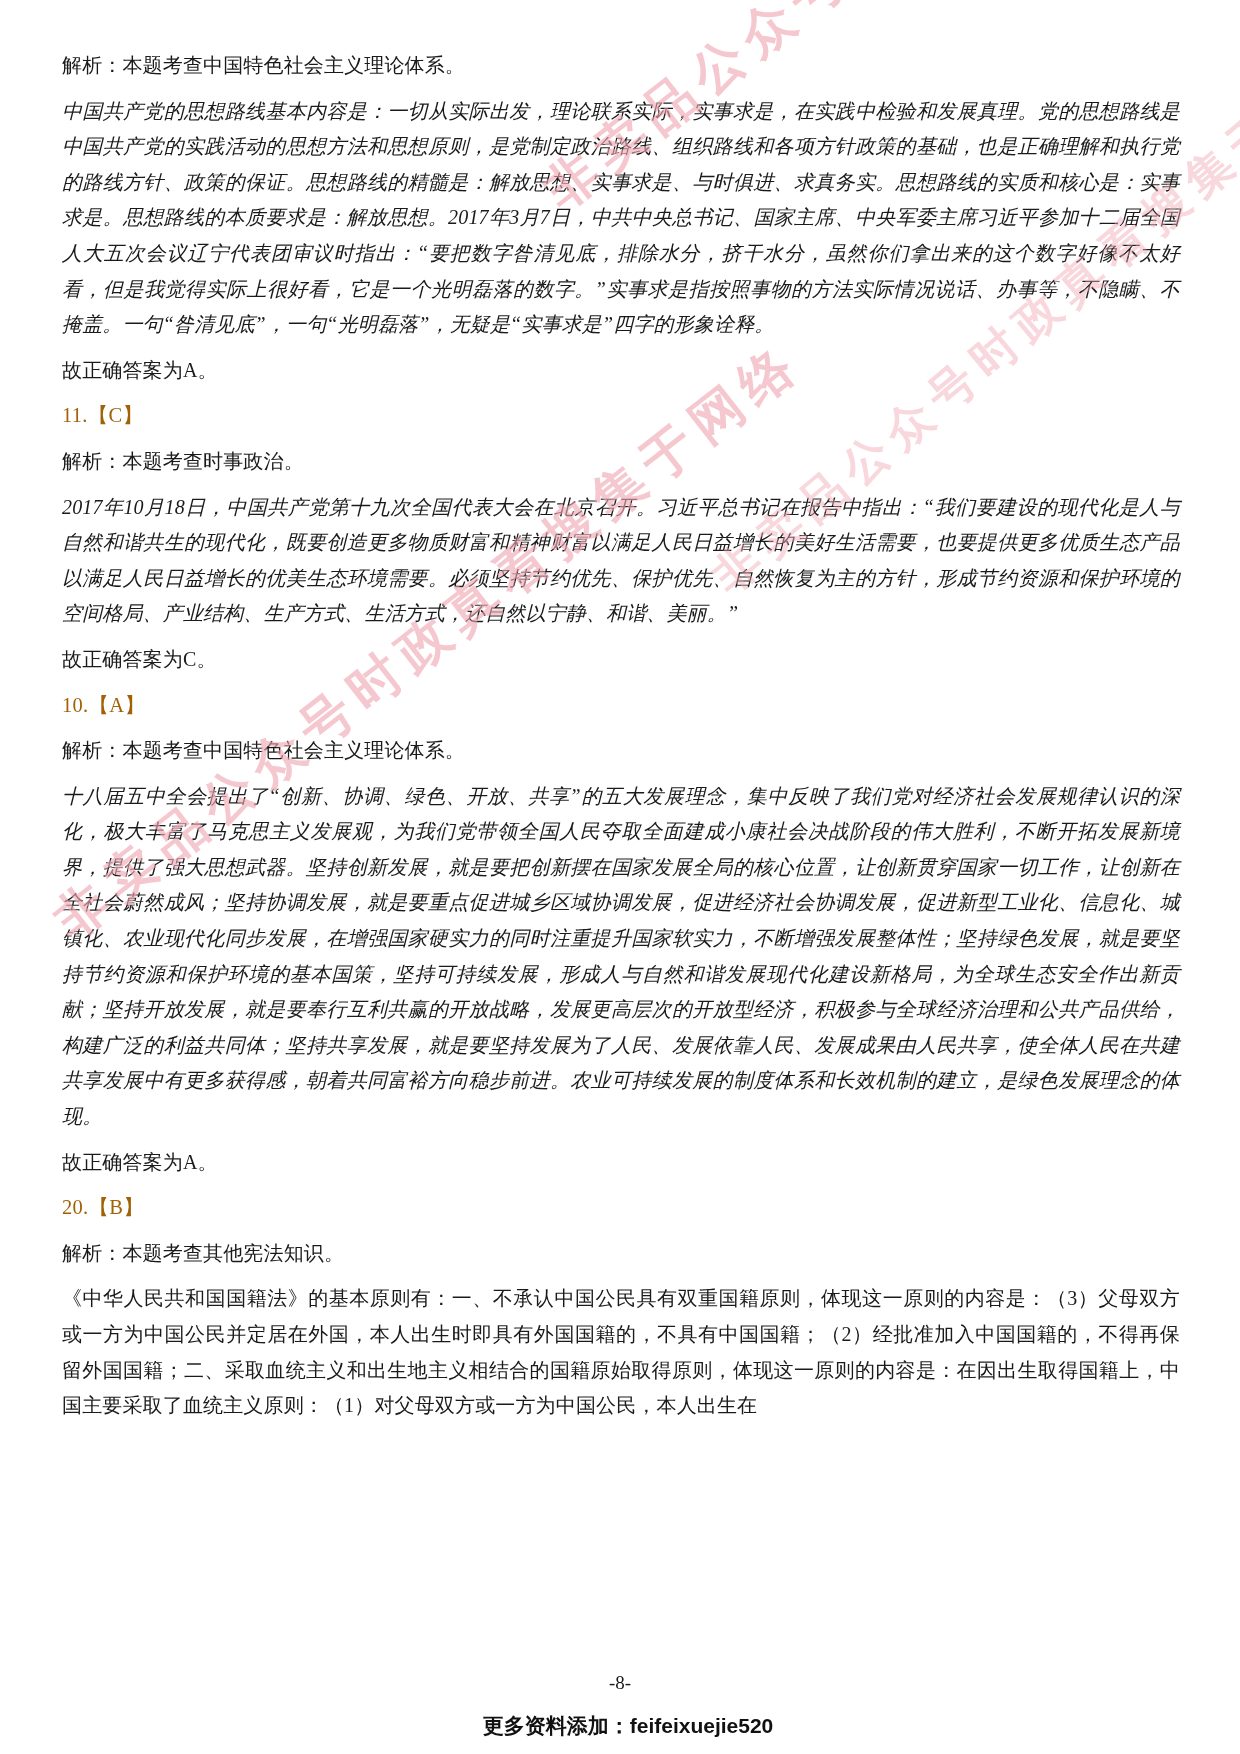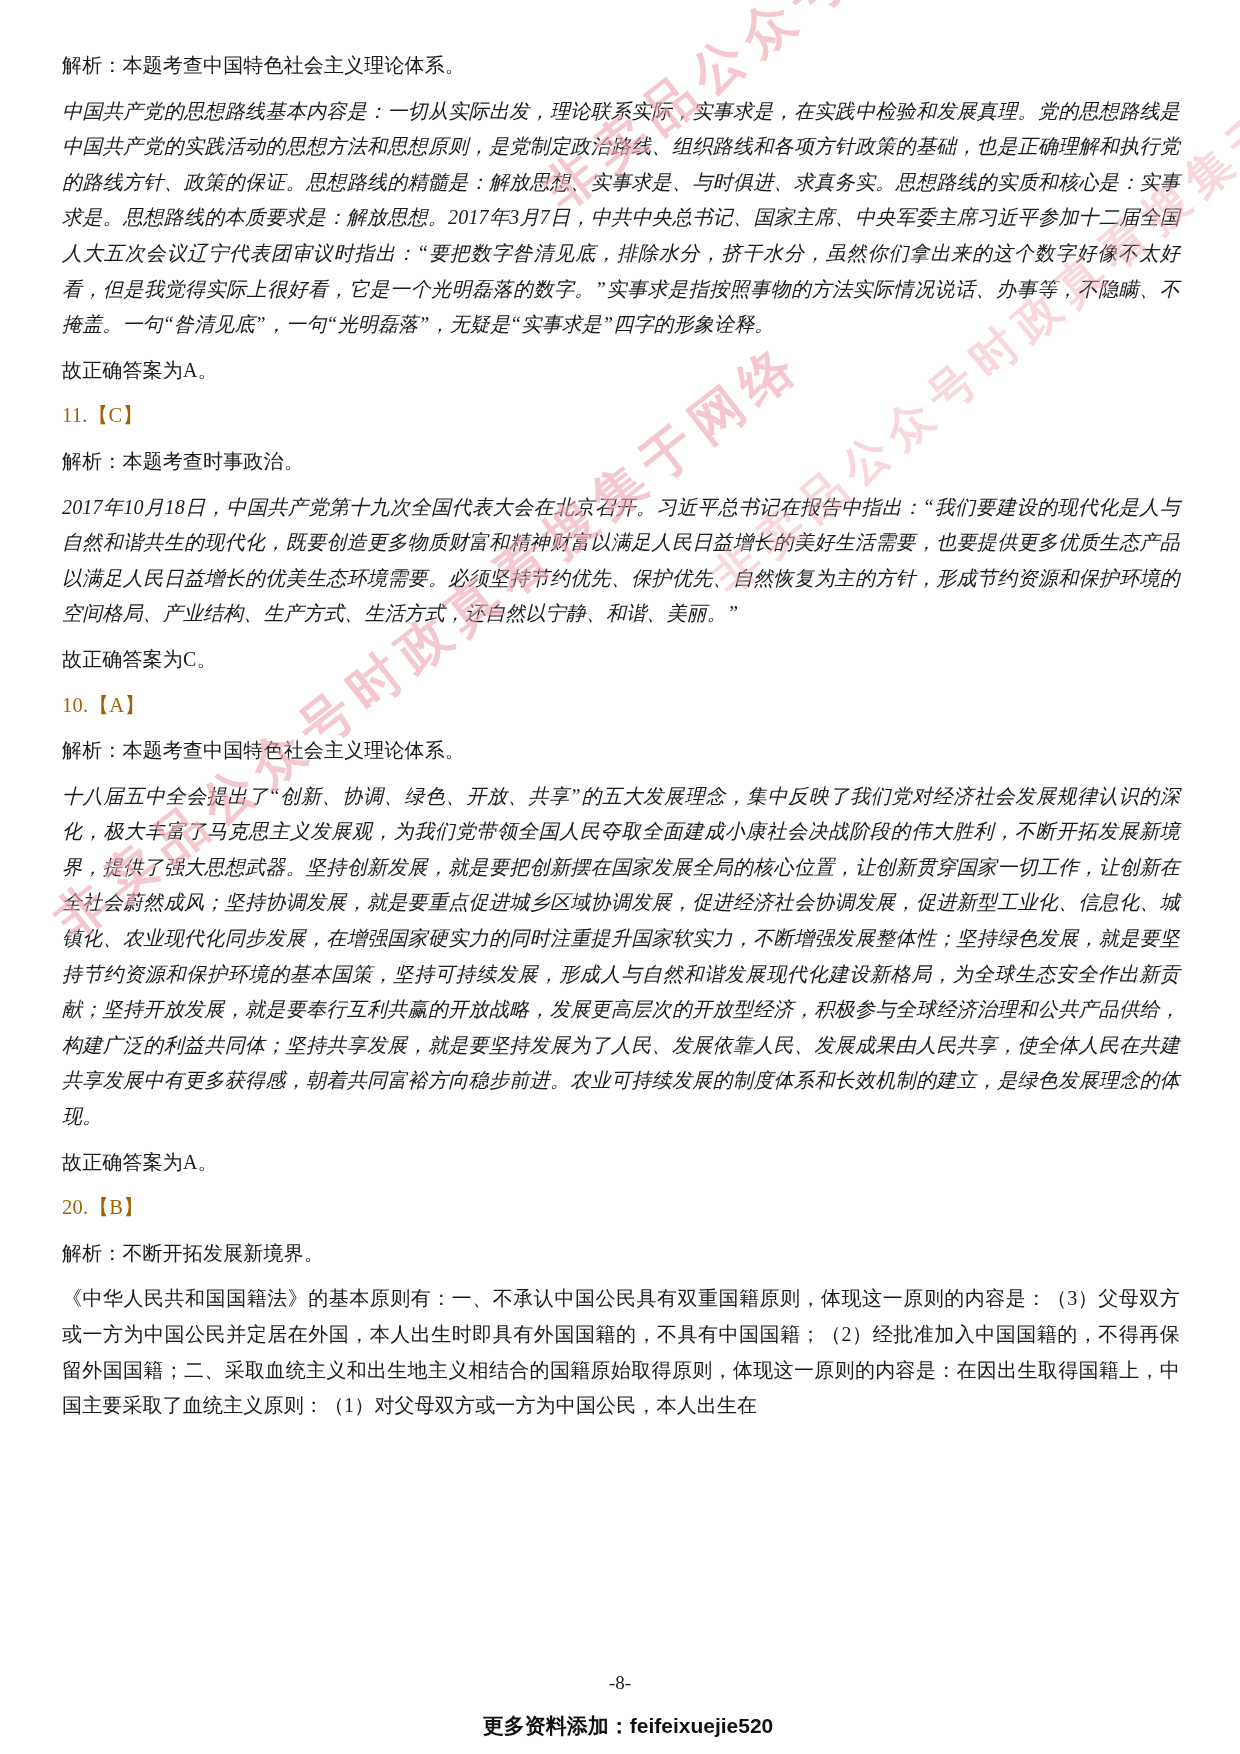--- a/index.html
+++ b/index.html
@@ -131,21 +131,21 @@
     <p class="para single">故正确答案为A。</p>
     <p class="qnum">11.【C】</p>
     <p class="para single">解析：本题考查时事政治。</p>
     <p class="para gap">2017年10月18日，中国共产党第十九次全国代表大会在北京召开。习近平总书记在报告中指出：“我们要建设的现代化是人与自然和谐共生的现代化，既要创造更多物质财富和精神财富以满足人民日益增长的美好生活需要，也要提供更多优质生态产品以满足人民日益增长的优美生态环境需要。必须坚持节约优先、保护优先、自然恢复为主的方针，形成节约资源和保护环境的空间格局、产业结构、生产方式、生活方式，还自然以宁静、和谐、美丽。”</p>
     <p class="para single">故正确答案为C。</p>
     <p class="qnum">10.【A】</p>
     <p class="para single">解析：本题考查中国特色社会主义理论体系。</p>
     <p class="para gap">十八届五中全会提出了“创新、协调、绿色、开放、共享”的五大发展理念，集中反映了我们党对经济社会发展规律认识的深化，极大丰富了马克思主义发展观，为我们党带领全国人民夺取全面建成小康社会决战阶段的伟大胜利，不断开拓发展新境界，提供了强大思想武器。坚持创新发展，就是要把创新摆在国家发展全局的核心位置，让创新贯穿国家一切工作，让创新在全社会蔚然成风；坚持协调发展，就是要重点促进城乡区域协调发展，促进经济社会协调发展，促进新型工业化、信息化、城镇化、农业现代化同步发展，在增强国家硬实力的同时注重提升国家软实力，不断增强发展整体性；坚持绿色发展，就是要坚持节约资源和保护环境的基本国策，坚持可持续发展，形成人与自然和谐发展现代化建设新格局，为全球生态安全作出新贡献；坚持开放发展，就是要奉行互利共赢的开放战略，发展更高层次的开放型经济，积极参与全球经济治理和公共产品供给，构建广泛的利益共同体；坚持共享发展，就是要坚持发展为了人民、发展依靠人民、发展成果由人民共享，使全体人民在共建共享发展中有更多获得感，朝着共同富裕方向稳步前进。农业可持续发展的制度体系和长效机制的建立，是绿色发展理念的体现。</p>
     <p class="para single">故正确答案为A。</p>
     <p class="qnum">20.【B】</p>
-    <p class="para single">解析：不断开拓发展新境界。</p>
+    <p class="para single">解析：本题考查其他宪法知识。</p>
     <p class="para">《中华人民共和国国籍法》的基本原则有：一、不承认中国公民具有双重国籍原则，体现这一原则的内容是：（3）父母双方或一方为中国公民并定居在外国，本人出生时即具有外国国籍的，不具有中国国籍；（2）经批准加入中国国籍的，不得再保留外国国籍；二、采取血统主义和出生地主义相结合的国籍原始取得原则，体现这一原则的内容是：在因出生取得国籍上，中国主要采取了血统主义原则：（1）对父母双方或一方为中国公民，本人出生在</p>
   </div>
 
   <div class="footer-pagenum">-8-</div>
 
   <div class="footer-promo">
     <span class="label">更多资料添加：</span><span>feifeixuejie520</span>
   </div>
 
 </div>

